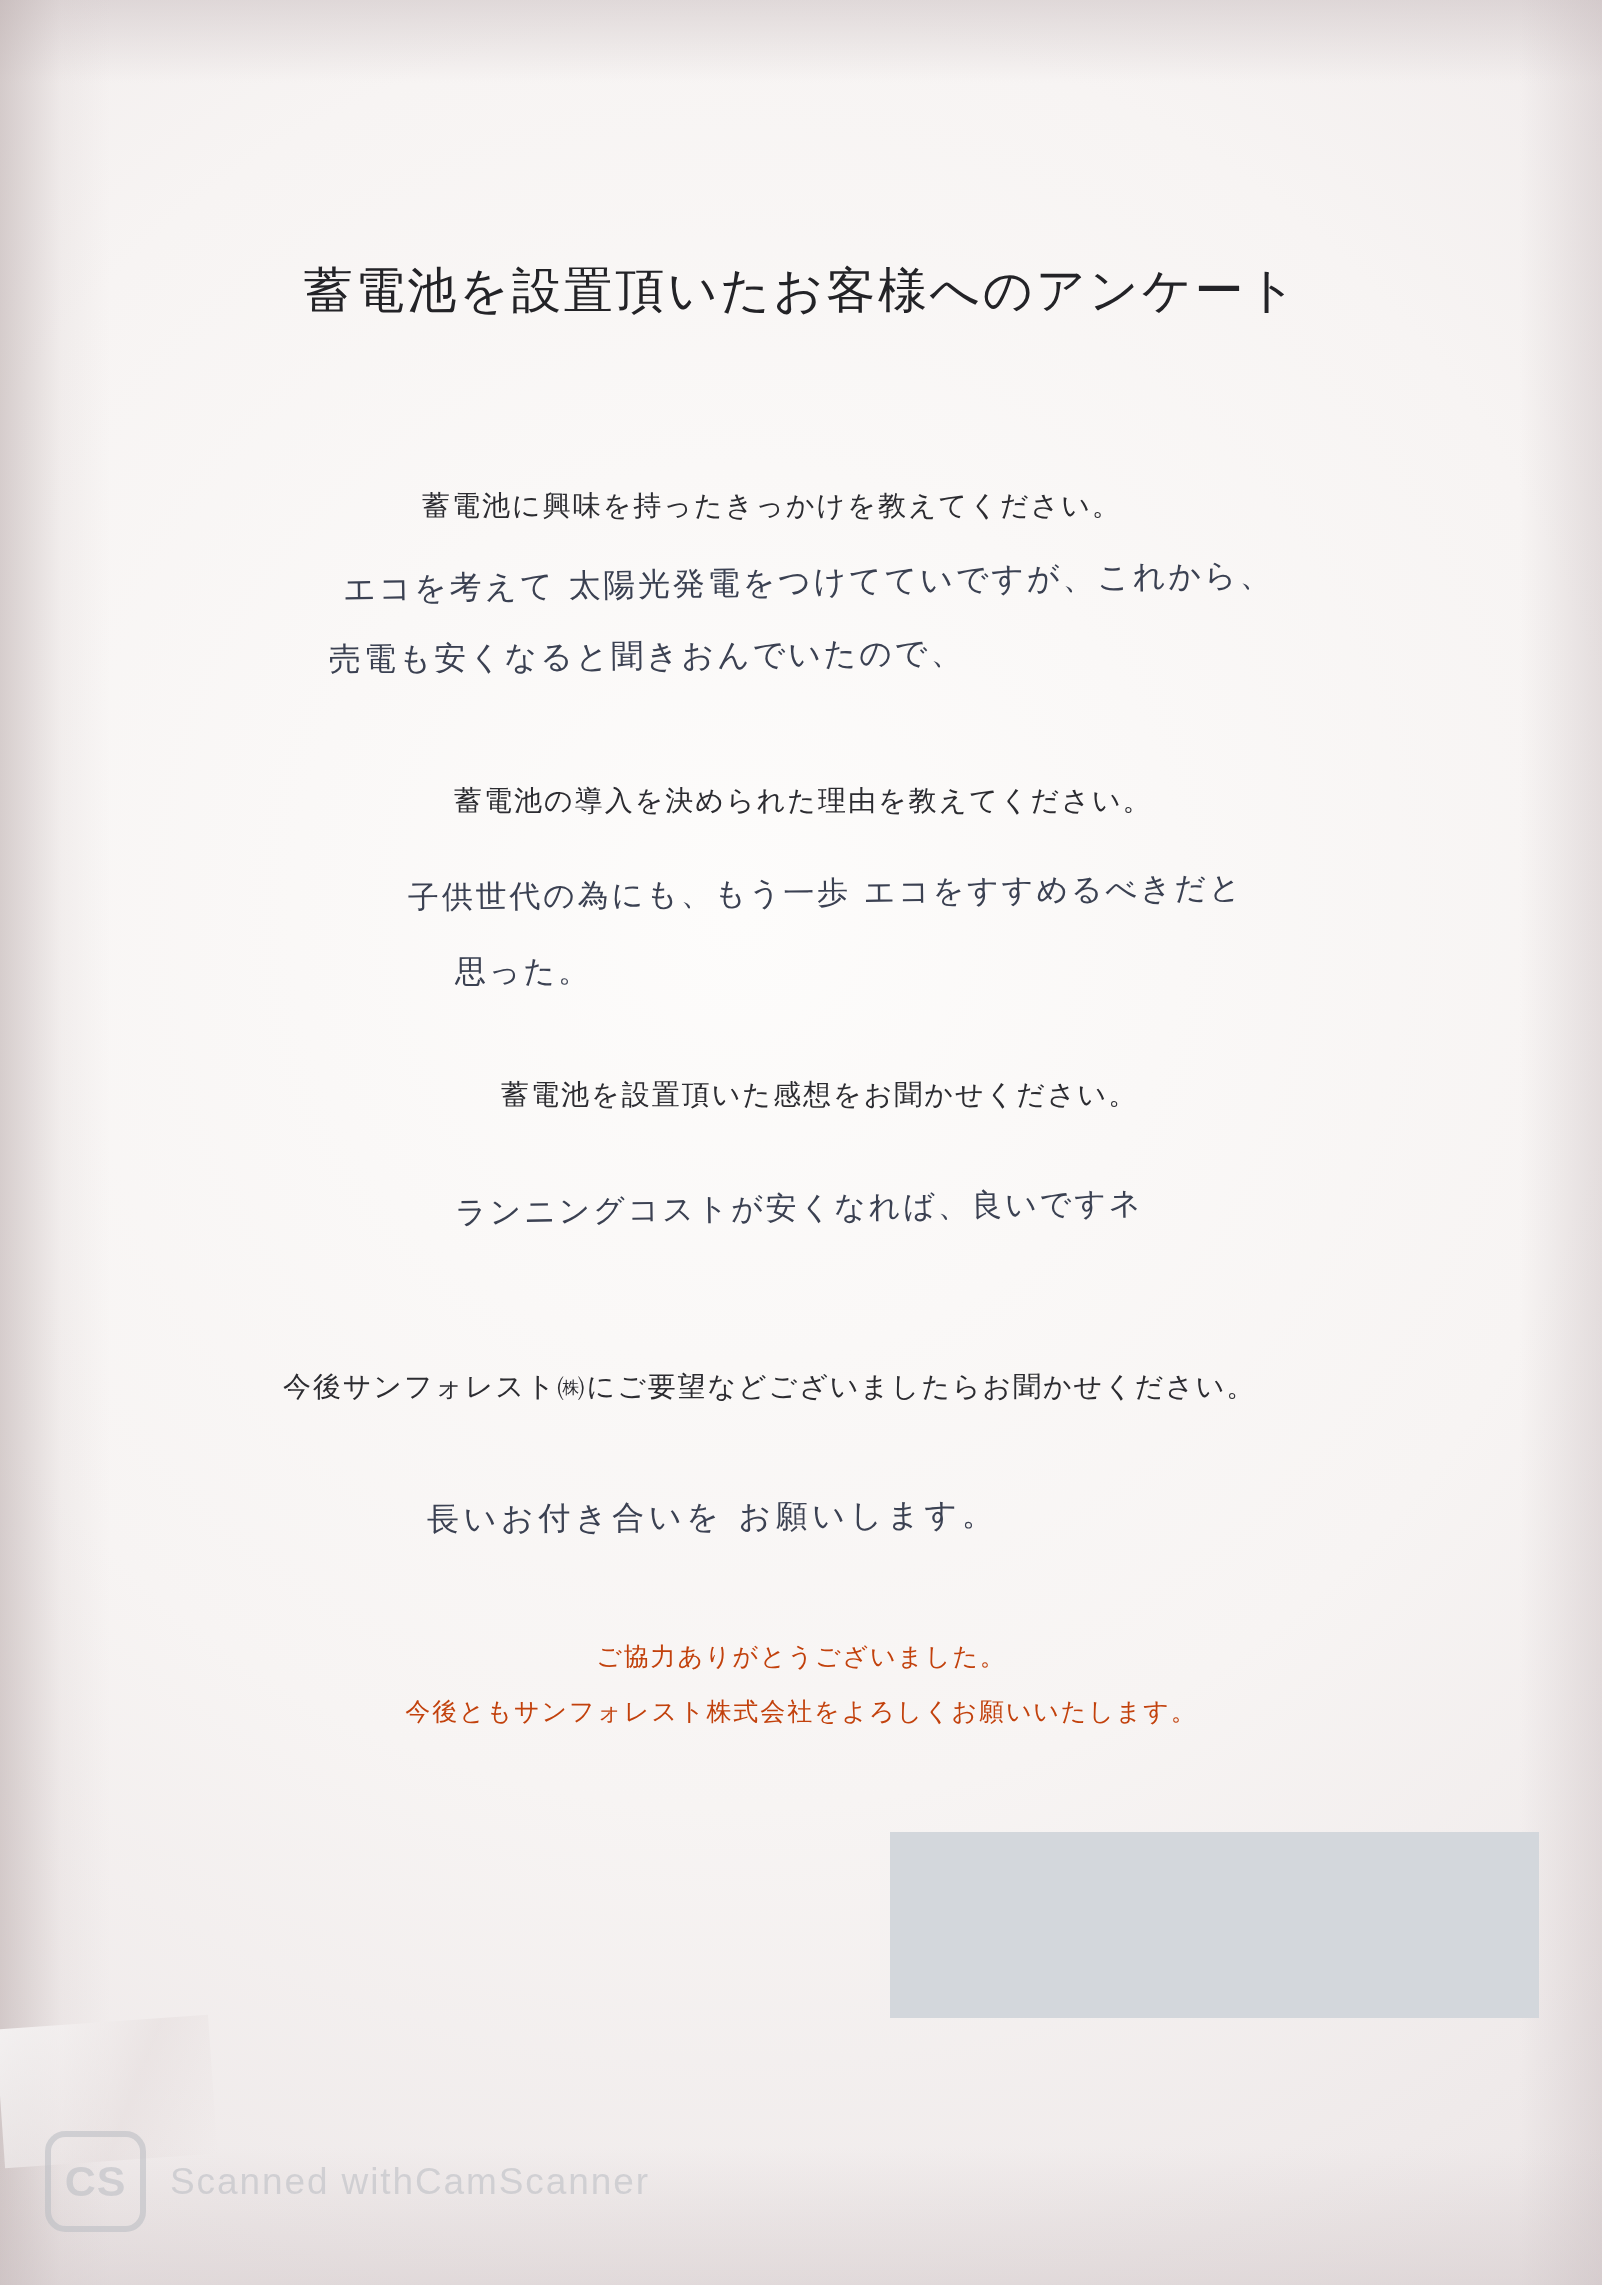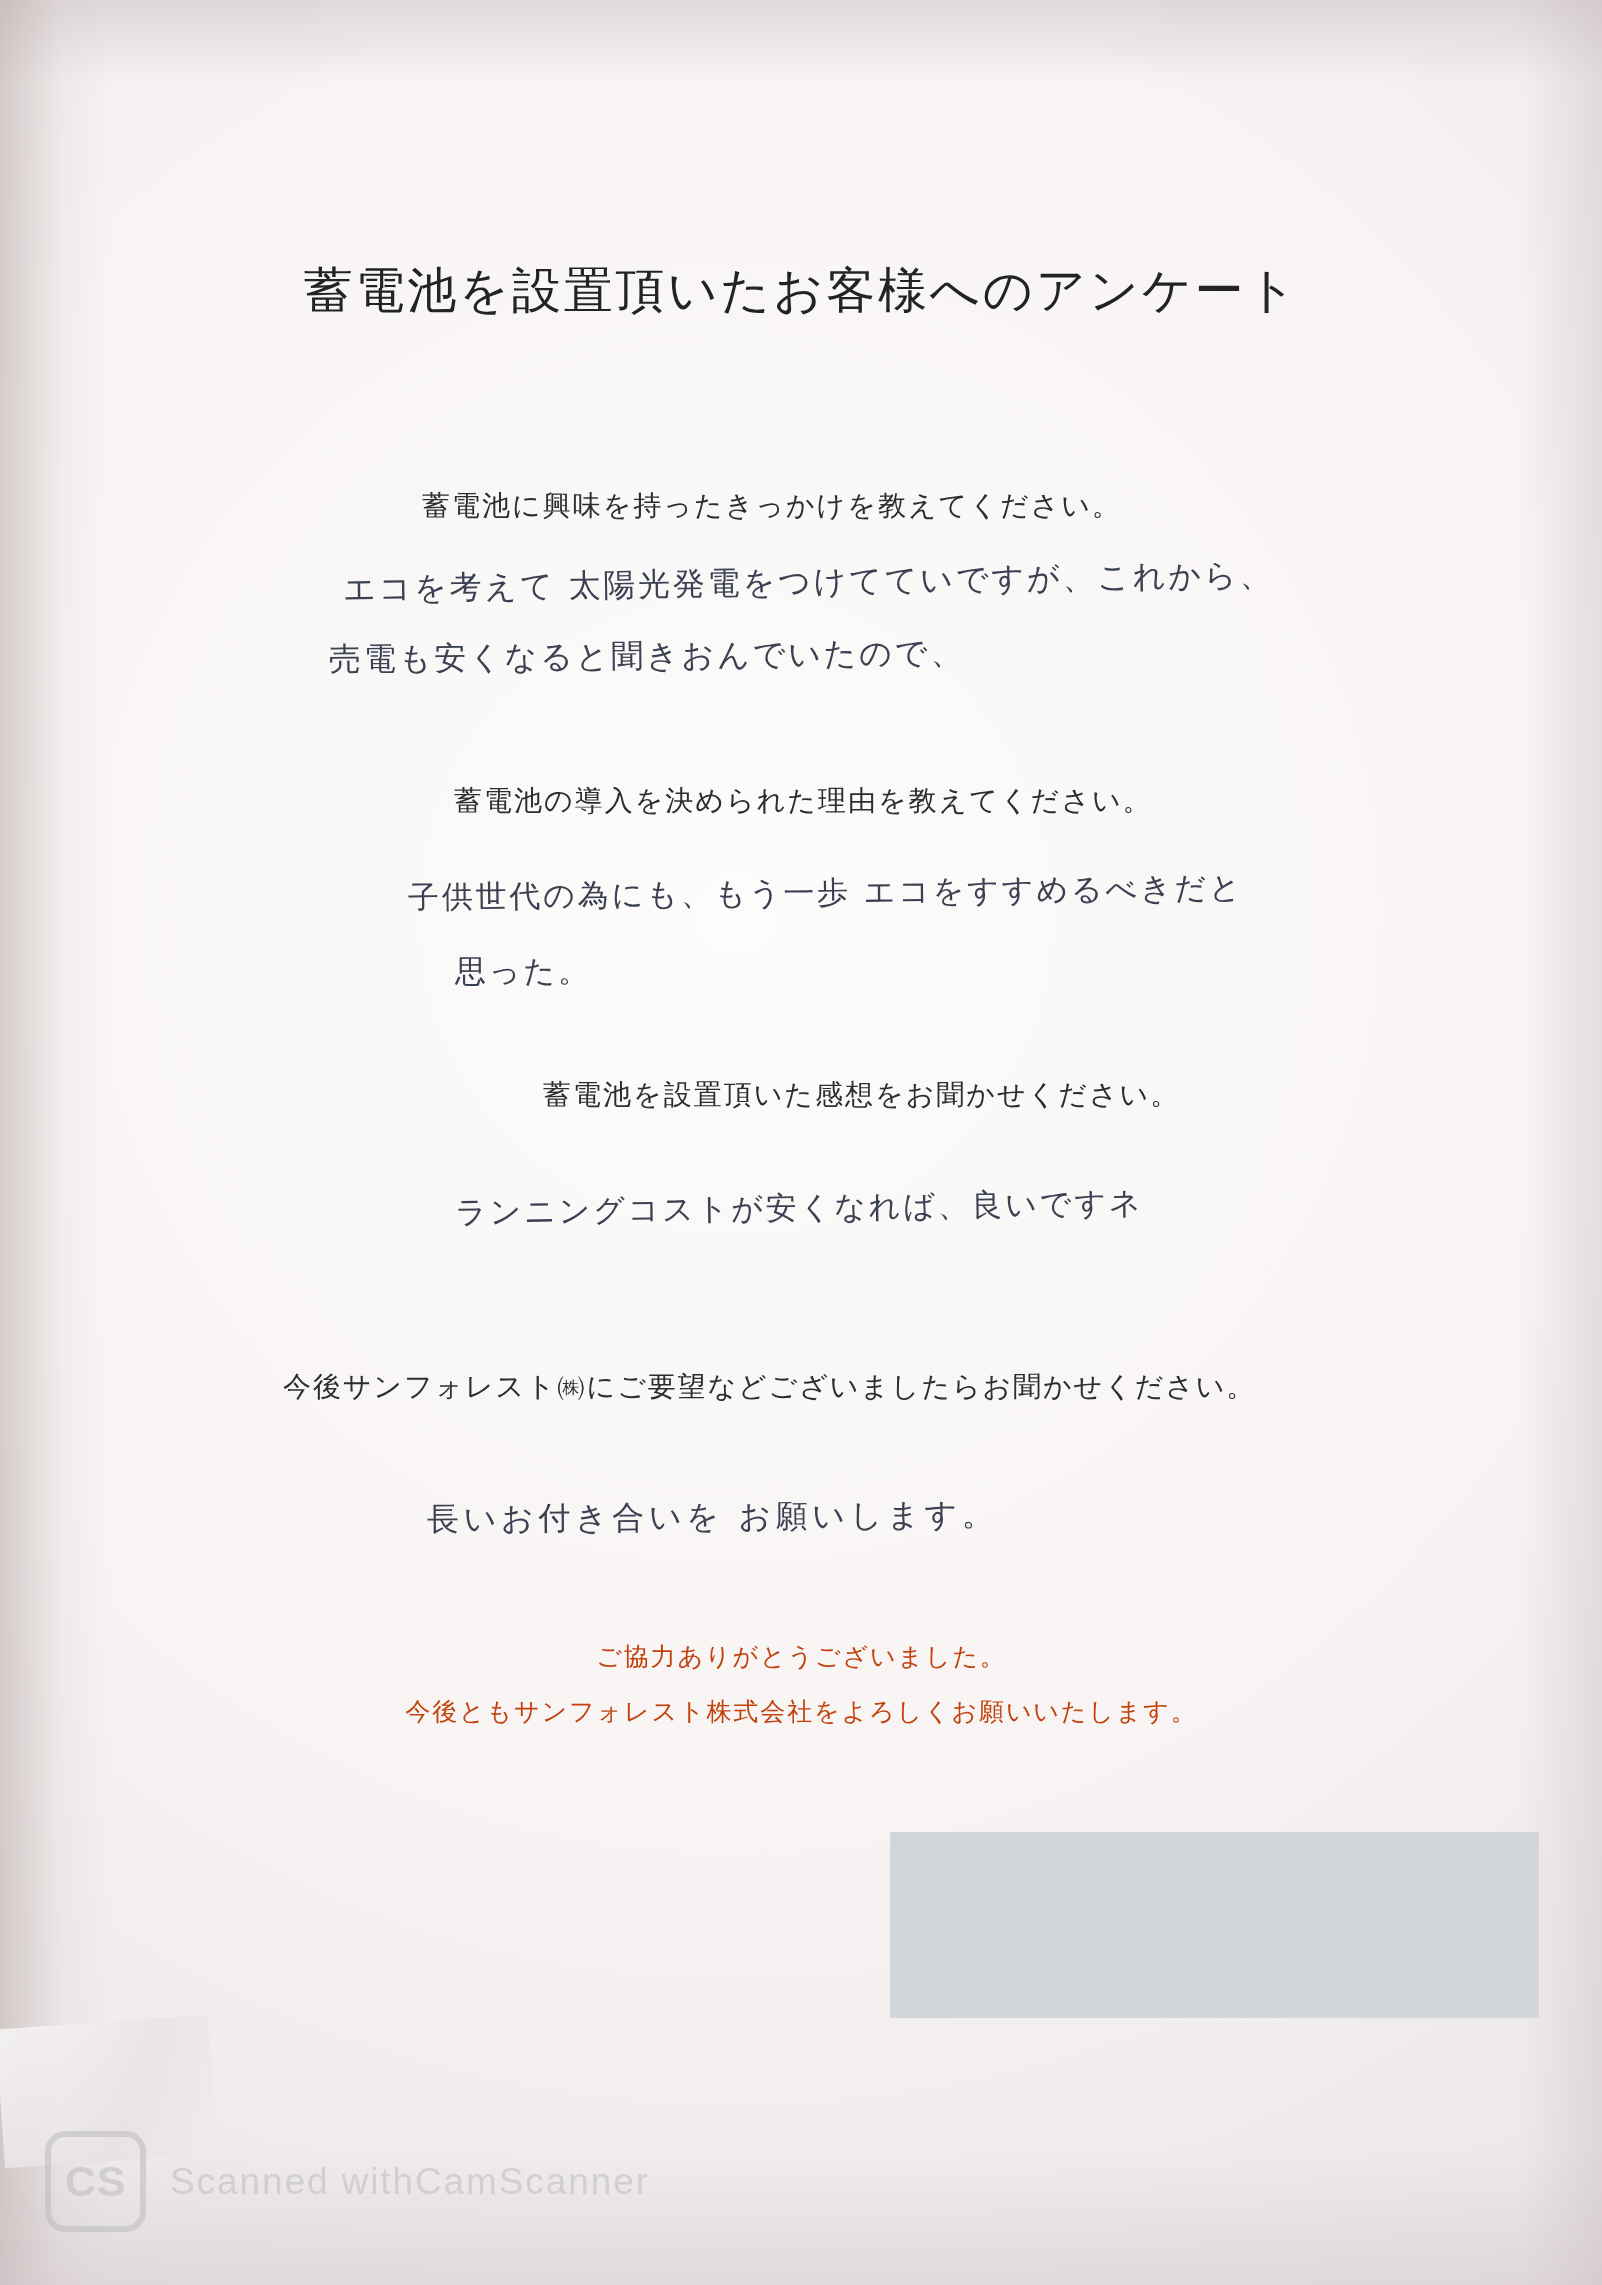--- a/index.html
+++ b/index.html
@@ -78,21 +78,21 @@
   .q {
     position: absolute;
     font-family: Liberation Mono, monospace;
     font-size: 28px;
     letter-spacing: 2px;
     color: #2c2c31;
     white-space: nowrap;
   }
   .q1 { left: 422px; top: 487px; }
   .q2 { left: 422px; top: 782px; margin-left: 32px; }
-  .q3 { left: 501px; top: 1076px; margin-left: 42px; }
+  .q3 { left: 501px; top: 1076px; }
   .q4 { left: 283px; top: 1368px; font-size: 28px; letter-spacing: 1.9px; }
 
   
   .hw {
     position: absolute;
     font-family: "DejaVu Sans", sans-serif;
     color: #3b4152;
     letter-spacing: 2.8px;
     white-space: nowrap;
     transform-origin: left center;

